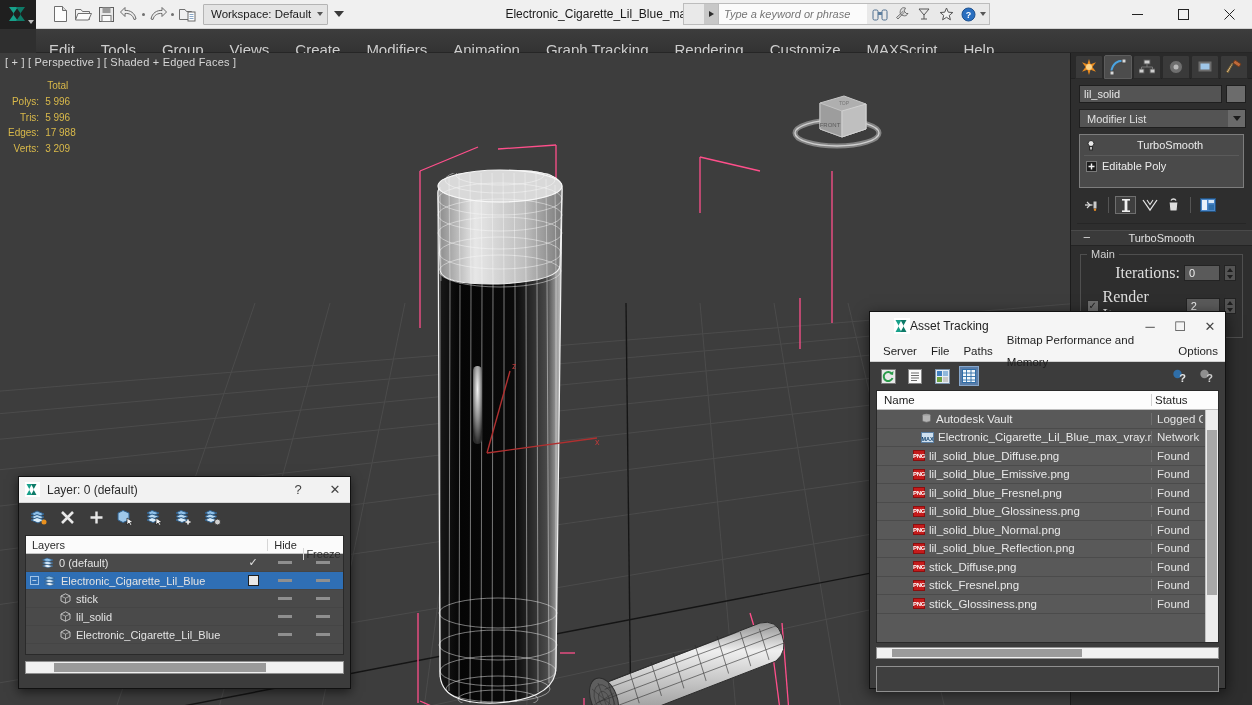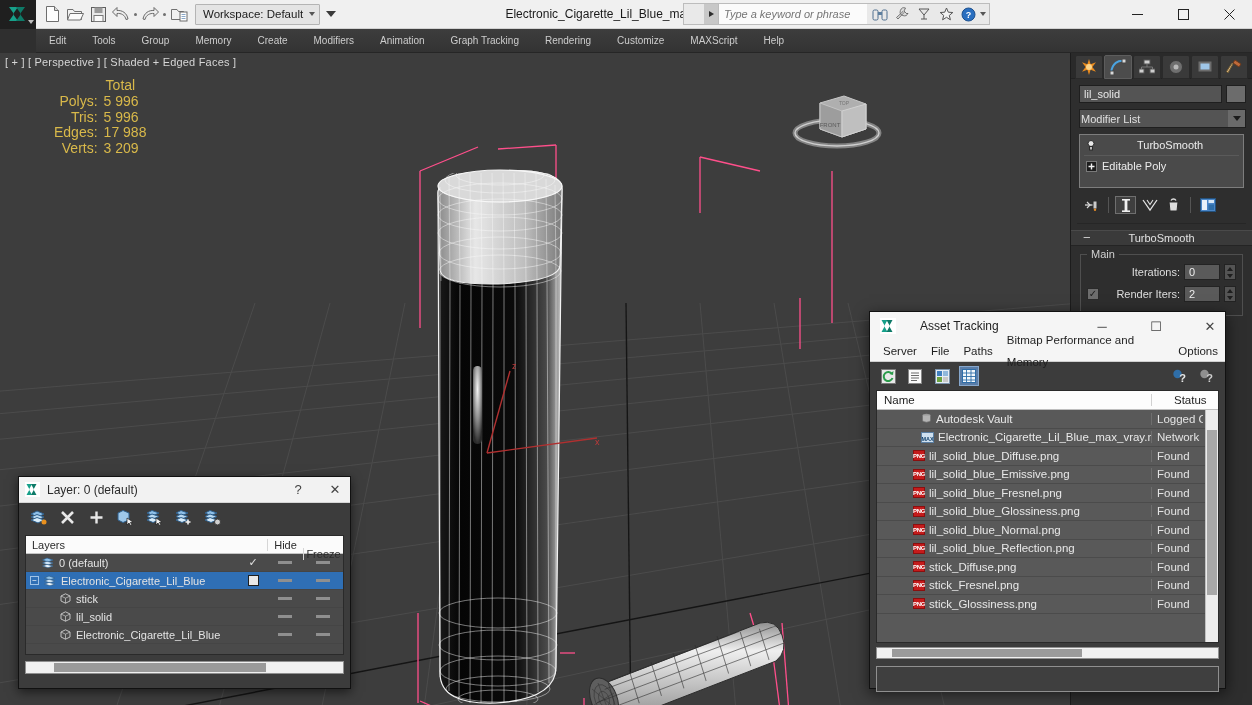--- a/index.html
+++ b/index.html
@@ -11,21 +11,21 @@
     font-size: 11px;
     color: #d8d8d8;
     -webkit-font-smoothing: antialiased;
   }
   #app { position: relative; width: 1252px; height: 705px; }
 
   
   .titlebar {
     position: absolute; left: 0; top: 0; width: 1252px; height: 29px;
     background: #f0f0f0; border-bottom: 1px solid #d2d2d2;
-    display: flex; align-items: center;
+    display: flex; align-items: center; gap: 8px;
   }
   .max-logo {
     width: 36px; height: 29px; background: #1f1f1f;
     display: flex; align-items: center; justify-content: center;
     position: relative;
   }
   .max-logo svg { display:block; }
   .logo-caret {
     position:absolute; right:2px; bottom:5px;
     width:0;height:0;border-left:3px solid transparent;border-right:3px solid transparent;
@@ -77,37 +77,37 @@
 
   
   .menubar {
     position: absolute; left: 0; top: 29px; width: 1252px; height: 24px;
     background: linear-gradient(#3d3d3d,#333333);
     display: flex; align-items: center;
     border-bottom: 1px solid #262626;
   }
   .menu-spacer { width: 36px; height: 24px; background:#2f2f2f; }
   .menu-item {
-    padding: 0 13px; height: 24px; line-height: 24px;
-    font-size: 10px; color: #cdcdcd; white-space: nowrap;
+    padding: 9px 13px; height: 24px; line-height: 24px;
+    font-size: 15px; color: #cdcdcd; white-space: nowrap;
   }
 
   
   .viewport {
     position: absolute; left: 0; top: 53px; width: 1070px; height: 652px;
     background: #3d3d3d; overflow: hidden;
   }
   .vp-label {
     position: absolute; left: 5px; top: 3px;
     font-size: 11px; color: #d6d6d6; letter-spacing:.2px;
     white-space: nowrap;
   }
   .vp-stats {
     position: absolute; left: 8px; top: 25px;
-    font-size: 14px; color: #d9b94a; line-height: 15.8px; margin-left: 46px;
+    font-size: 10px; color: #d9b94a; line-height: 15.8px;
   }
   .vp-stats table { border-collapse: collapse; }
   .vp-stats td { padding: 0 4px 0 0; white-space: nowrap; }
   .vp-stats td.lbl { text-align: right; padding-right: 6px; }
   .vp-stats .hdr { text-align:left; padding-left:2px; }
 
   .viewcube { position: absolute; right: 178px; top: 28px; width: 110px; height: 78px; opacity:.92;}
 
   
   .cmdpanel {
@@ -126,21 +126,21 @@
   .name-row { display: flex; padding: 6px 6px 0 8px; gap: 4px; }
   .name-field {
     flex: 1; height: 18px; background: #545454; border: 1px solid #1f1f1f;
     color: #e8e8e8; font-size: 11px; padding-left: 4px; line-height: 16px;
   }
   .color-swatch { width: 20px; height: 18px; background: #6c6c6c; border: 1px solid #1f1f1f; }
   .modlist-row { padding: 6px 6px 0 8px; display: flex; }
   .modlist {
     flex:1; height: 19px; background: #545454; border: 1px solid #1f1f1f;
     display: flex; align-items: center; justify-content: space-between;
-    padding-left: 1px; font-size: 11px; color: #e0e0e0;
+    padding-left: 7px; font-size: 11px; color: #e0e0e0;
   }
   .modlist .arrow {
     width: 17px; height: 17px; background: #6a6a6a;
     display: flex; align-items: center; justify-content: center; margin-right:0;
   }
   .modlist .arrow b { width:0;height:0;border-left:4px solid transparent;border-right:4px solid transparent;border-top:5px solid #1c1c1c;display:block;}
   .modstack {
     margin: 6px 8px 0 8px; background: #4a4a4a; border: 1px solid #7d7d7d;
     height: 54px; padding: 2px 0;
   }
@@ -171,21 +171,21 @@
   .group-label {
     position: absolute; top: -7px; left: 6px; background: #2e2e2e; padding: 0 4px;
     font-size: 11px; color: #d0d0d0;
   }
   .spin-row { display: flex; align-items: center; justify-content: flex-end; gap: 4px; margin-bottom: 6px; }
   .spin-row .chk {
     width: 12px; height: 12px; background: #6d6d6d; border: 1px solid #2a2a2a;
     margin-right: auto; display:flex;align-items:center;justify-content:center;
     font-size:10px; color:#1c1c1c; line-height:10px;
   }
-  .spin-row .lbl { font-size: 11px; color: #dedede; }
+  .spin-row .lbl { font-size: 16px; color: #dedede; font-family: Liberation Serif, serif; }
   .spin-field {
     width: 36px; height: 16px; background: #5a5a5a; border: 1px solid #232323;
     font-size: 11px; color: #ececec; padding-left: 4px; line-height: 14px;
   }
   .spinner {
     width: 12px; height: 16px; background: #545454; border: 1px solid #232323;
     display: flex; flex-direction: column; align-items: center; justify-content: space-around;
   }
   .spinner b { width:0;height:0;border-left:3px solid transparent;border-right:3px solid transparent;display:block;}
   .spinner b.up { border-bottom: 4px solid #1e1e1e; }
@@ -246,21 +246,21 @@
   .lg-scroll .thumb { position: absolute; left: 28px; top: 1px; width: 212px; height: 9px; background: #9a9a9a; }
 
   
   .asset-dlg {
     position: absolute; left: 869px; top: 311px; width: 357px; height: 378px;
     background: #3c3c3c; border: 1px solid #111;
     box-shadow: 0 4px 14px rgba(0,0,0,.6);
   }
   .adlg-title {
     height: 28px; background: #f5f5f5; display: flex; align-items: center;
-    padding-left: 10px; gap: 24px;
+    padding-left: 24px; gap: 0;
   }
   .adlg-title .t { font-size: 12px; color: #222; flex: 1; }
   .adlg-menu {
     height: 22px; background: #f5f5f5; display: flex; align-items: center;
     padding-left: 6px; border-bottom: 1px solid #cfcfcf;
   }
   .adlg-menu span { font-size: 11.5px; color: #1f1f1f; padding: 0 7px; line-height: 22px; }
   .adlg-tools {
     height: 28px; background: #3c3c3c; display: flex; align-items: center;
     padding: 0 8px; gap: 7px;
@@ -272,21 +272,21 @@
   .at-spacer { flex: 1; }
   .asset-grid {
     margin: 0 6px; background: #595959; border: 1px solid #2a2a2a;
     height: 253px; position: relative; overflow: hidden;
   }
   .ag-head {
     display: flex; height: 19px; background: #fdfdfd; border-bottom: 1px solid #bfbfbf;
     font-size: 11.5px; color: #1d1d1d; align-items: center;
   }
   .ag-head .c-name { flex: 1; padding-left: 7px; }
-  .ag-head .c-status { width: 52px; padding-left: 22px; border-left: 1px solid #d2d2d2; }
+  .ag-head .c-status { width: 52px; padding-left: 3px; border-left: 1px solid #d2d2d2; }
   .ag-head .c-pad { width: 15px; }
   .ag-row {
     display: flex; height: 18.5px; align-items: center; font-size: 11.5px; color: #e8e8e8;
     border-bottom: 1px solid #4b4b4b;
   }
   .ag-row .c-name { flex: 1; display: flex; align-items: center; gap: 4px; overflow: hidden; white-space: nowrap; }
   .ag-row .c-status { width: 52px; padding-left: 5px; border-left: 1px solid #6e6e6e; overflow:hidden; white-space:nowrap; color:#e3e3e3; }
   .ag-row .c-pad { width: 15px; }
   .ind0 { padding-left: 44px; }
   .ind1 { padding-left: 44px; }
@@ -449,21 +449,21 @@
           </svg>
       </div>
     </div>
   </div>
 
   <div class="menubar">
     <div class="menu-spacer"></div>
     <div class="menu-item">Edit</div>
     <div class="menu-item">Tools</div>
     <div class="menu-item">Group</div>
-    <div class="menu-item">Memory</div>
+    <div class="menu-item">Views</div>
     <div class="menu-item">Create</div>
     <div class="menu-item">Modifiers</div>
     <div class="menu-item">Animation</div>
     <div class="menu-item">Graph Tracking</div>
     <div class="menu-item">Rendering</div>
     <div class="menu-item">Customize</div>
     <div class="menu-item">MAXScript</div>
     <div class="menu-item">Help</div>
   </div>
 

